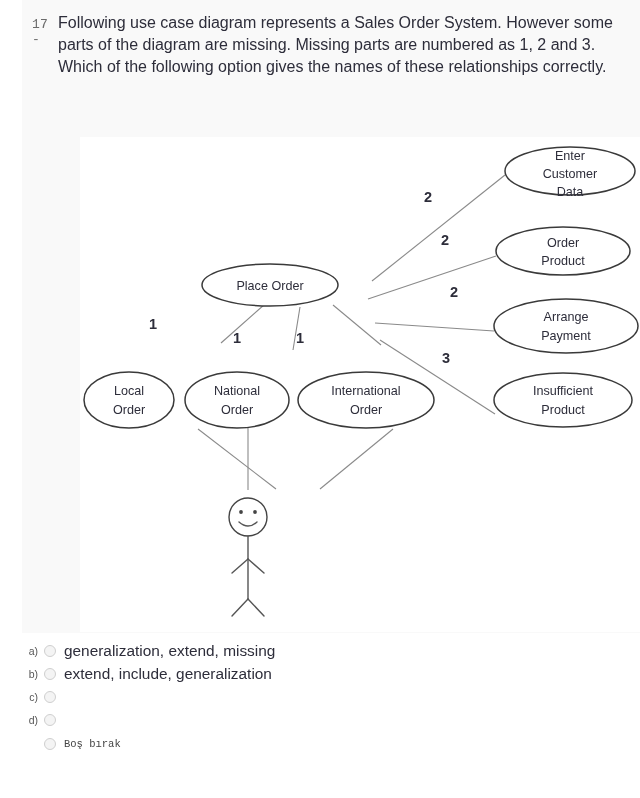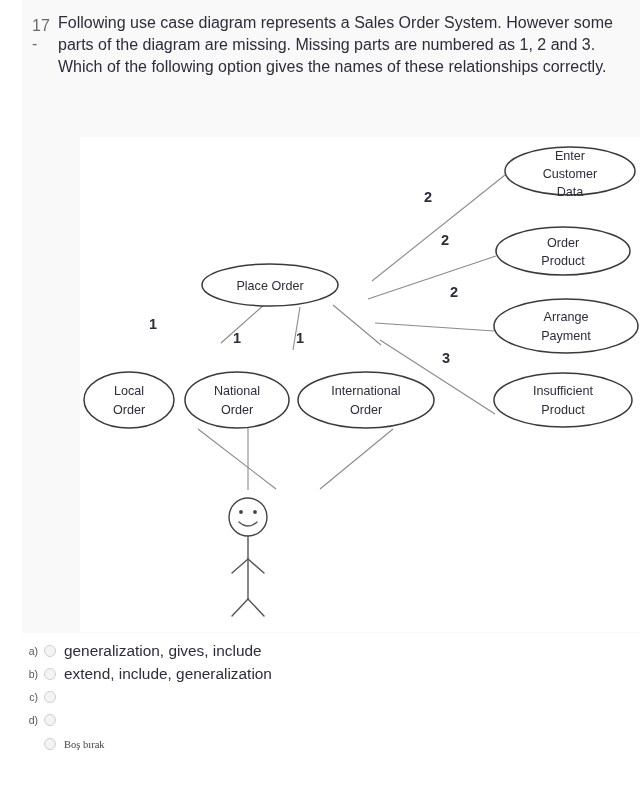--- a/index.html
+++ b/index.html
@@ -19,24 +19,24 @@
     background:#f9f9f9;
     box-sizing:border-box;
   }
 
   
   .question-head{
     position:absolute;left:10px;top:12px;width:588px;
     display:flex;align-items:flex-start;
   }
   .q-number{
-    font-size:16px;color:#6b6b6b;
+    font-size:13px;color:#6b6b6b;
     padding-top:5px;flex:0 0 auto;width:26px;
     letter-spacing:.2px;
-    font-family:Liberation Sans, sans-serif;
+    font-family:Liberation Mono, monospace;
   }
   .q-text{
     font-size:16px;line-height:1.38;color:#2d2d3a;
     flex:1 1 auto;
     font-family:"Liberation Sans", sans-serif;
   }
 
   
   .diagram-board{
     position:absolute;left:58px;top:137px;
@@ -70,21 +70,21 @@
     font-size:15.4px;color:#2d2d3a;
     font-family:"Liberation Sans", sans-serif;
     line-height:1;
   }
   .blank-row{
     display:flex;align-items:center;height:20px;margin-top:3px;
     padding-left:20px;
   }
   .blank-label{
     font-size:10.5px;color:#444;
-    font-family:Liberation Serif, serif;
+    font-family:Liberation Mono, monospace;
   }
 </style>
 </head>
 <body>
 
 <div id="root">
 
   <div class="question-panel">
 
     <div class="question-head">
@@ -176,21 +176,21 @@
 
       </svg>
     </div>
   </div>
 
   <div class="options">
 
     <div class="option-row">
       <span class="opt-letter">a)</span>
       <span class="radio"></span>
-      <span class="opt-label">generalization, gives, include</span>
+      <span class="opt-label">generalization, extend, missing</span>
     </div>
 
     <div class="option-row">
       <span class="opt-letter">b)</span>
       <span class="radio"></span>
       <span class="opt-label">extend, include, generalization</span>
     </div>
 
     <div class="option-row">
       <span class="opt-letter">c)</span>

